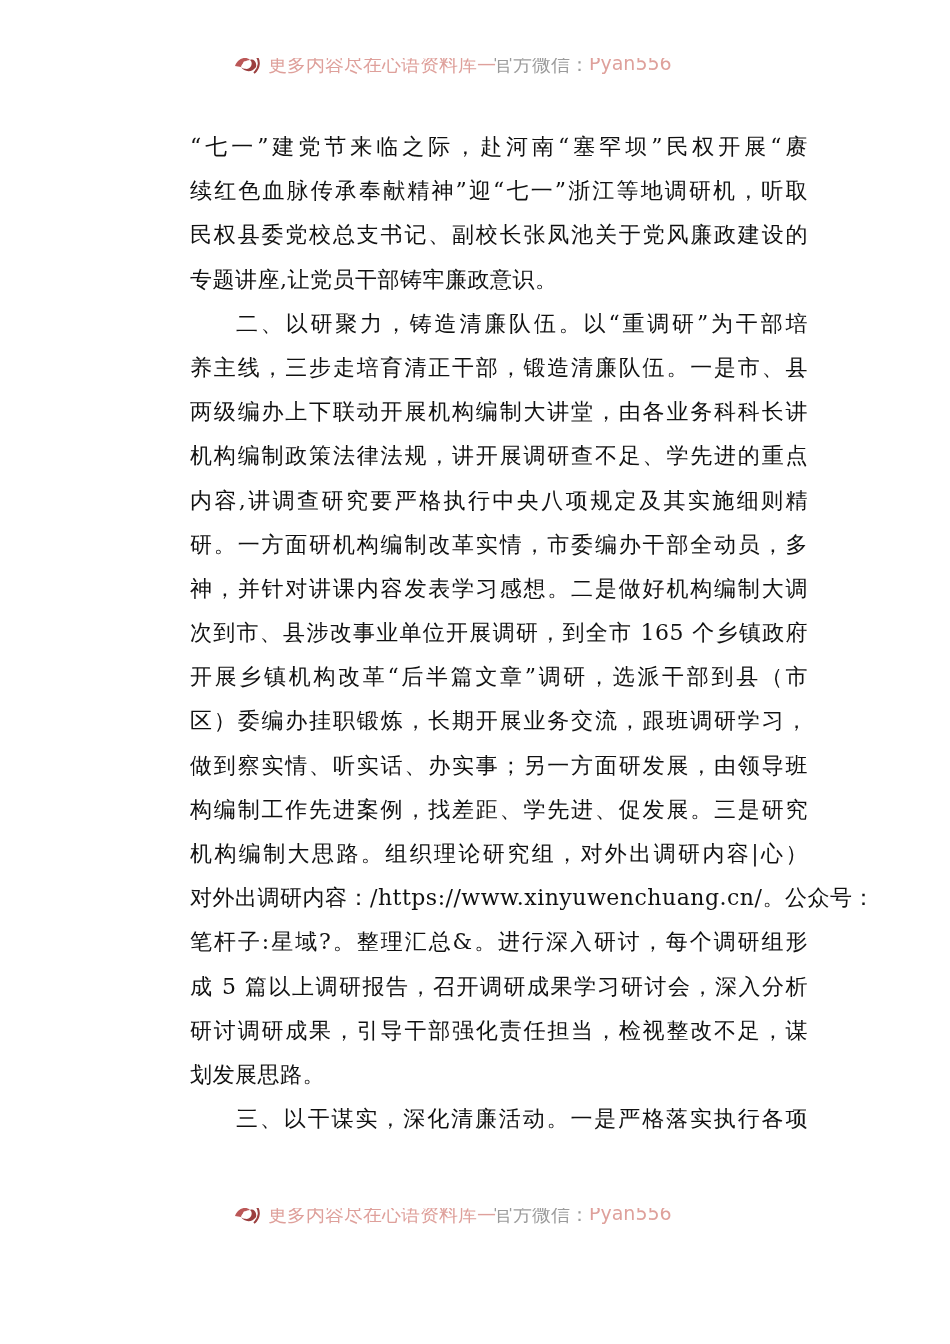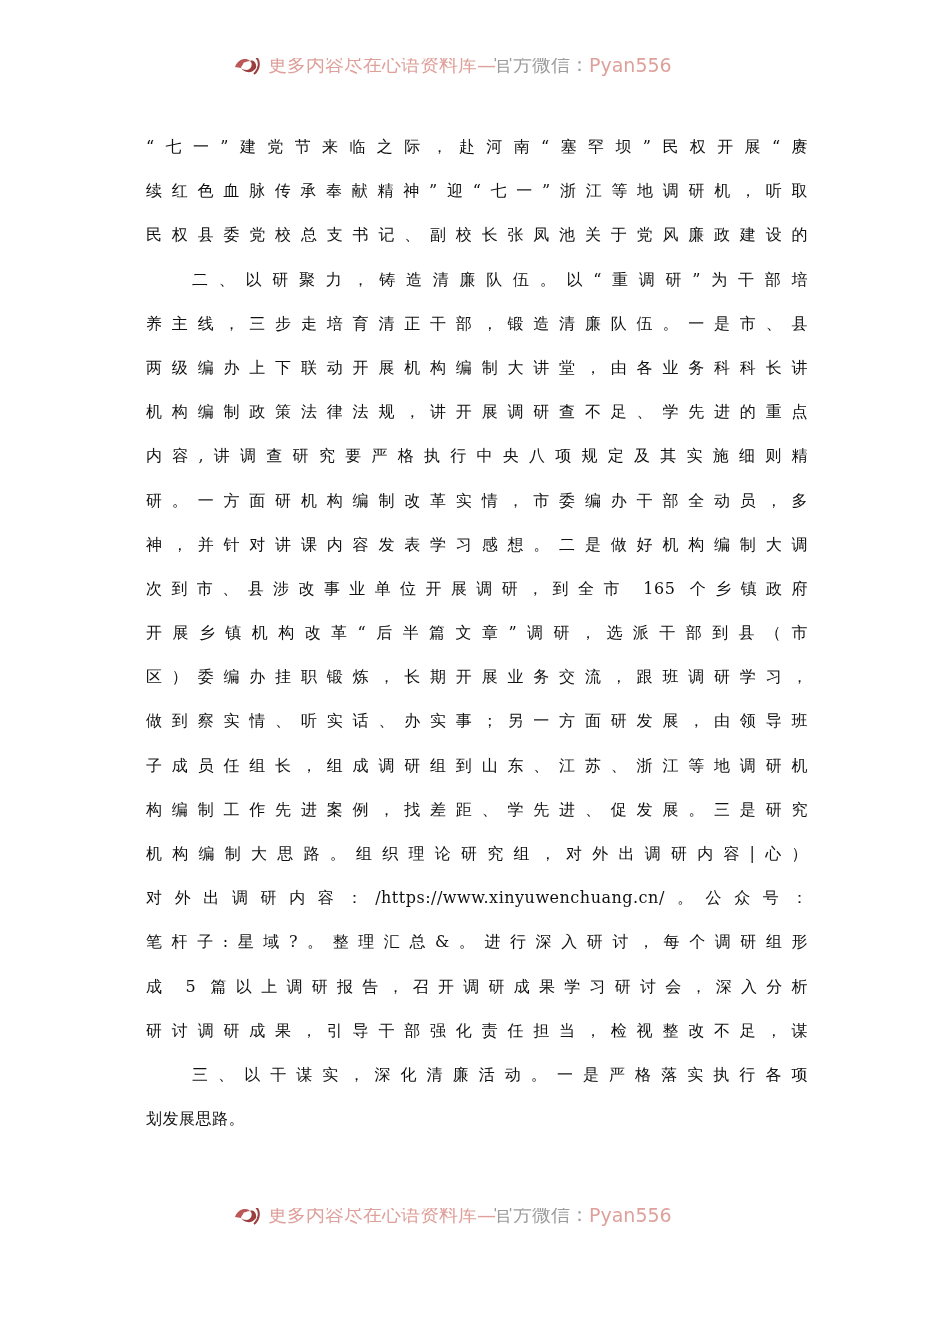--- a/index.html
+++ b/index.html
@@ -31,21 +31,20 @@
     .banner.top { top: 58px; }
     .banner.bottom { top: 1208px; }
     .banner .clip {
       display: flex;
       align-items: center;
       height: 26px;
       overflow: hidden;
     }
     .banner .inner {
       display: flex;
-      align-items: center;
       transform: translateY(-6px);
     }
     .logo {
       width: 30px;
       height: 24px;
       margin-right: 6px;
       flex: 0 0 auto;
     }
     .banner .pink { color: #d9908a; }
     .banner .gray { color: #8a8a8a; font-family: Liberation Serif, serif; }
@@ -53,25 +52,26 @@
 
     .content {
       position: absolute;
       left: 146px;
       top: 125px;
       width: 662px;
     }
     .line {
       height: 44.2px;
       line-height: 44.2px;
-      font-size: 16px;
+      font-size: 22px;
       white-space: nowrap;
       text-align: justify;
       text-align-last: justify;
       letter-spacing: 0.5px;
+      margin-left: 44px;
     }
     .line.last {
       text-align-last: left;
     }
     .line.indent {
       padding-left: 46px;
     }
   </style>
 </head>
 <body>
@@ -90,40 +90,40 @@
       <span class="gray">官方微信：</span>
       <span class="pink">Pyan556</span>
     </div>
   </div>
 </div>
 
 <div class="content">
   <div class="line">“七一”建党节来临之际，赴河南“塞罕坝”民权开展“赓</div>
   <div class="line">续红色血脉传承奉献精神”迎“七一”浙江等地调研机，听取</div>
   <div class="line">民权县委党校总支书记、副校长张凤池关于党风廉政建设的</div>
+  <div class="line last">专题讲座,让党员干部铸牢廉政意识。</div>
   <div class="line indent">二、以研聚力，铸造清廉队伍。以“重调研”为干部培</div>
   <div class="line">养主线，三步走培育清正干部，锻造清廉队伍。一是市、县</div>
   <div class="line">两级编办上下联动开展机构编制大讲堂，由各业务科科长讲</div>
   <div class="line">机构编制政策法律法规，讲开展调研查不足、学先进的重点</div>
   <div class="line">内容,讲调查研究要严格执行中央八项规定及其实施细则精</div>
   <div class="line">研。一方面研机构编制改革实情，市委编办干部全动员，多</div>
   <div class="line">神，并针对讲课内容发表学习感想。二是做好机构编制大调</div>
   <div class="line">次到市、县涉改事业单位开展调研，到全市 165 个乡镇政府</div>
   <div class="line">开展乡镇机构改革“后半篇文章”调研，选派干部到县（市</div>
   <div class="line">区）委编办挂职锻炼，长期开展业务交流，跟班调研学习，</div>
   <div class="line">做到察实情、听实话、办实事；另一方面研发展，由领导班</div>
-  <div class="line">子成员任组长，组成调研组到山东、江苏、浙江等地调研机</div>
   <div class="line">构编制工作先进案例，找差距、学先进、促发展。三是研究</div>
   <div class="line">机构编制大思路。组织理论研究组，对外出调研内容|心）</div>
   <div class="line">对外出调研内容：/https://www.xinyuwenchuang.cn/。公众号：</div>
   <div class="line">笔杆子:星域?。整理汇总&amp;。进行深入研讨，每个调研组形</div>
   <div class="line">成 5 篇以上调研报告，召开调研成果学习研讨会，深入分析</div>
   <div class="line">研讨调研成果，引导干部强化责任担当，检视整改不足，谋</div>
+  <div class="line last">划发展思路。</div>
   <div class="line indent">三、以干谋实，深化清廉活动。一是严格落实执行各项</div>
-  <div class="line last">划发展思路。</div>
 </div>
 
 <div class="banner bottom">
   <div class="clip">
     <div class="inner">
       <svg class="logo" viewBox="0 0 30 24">
         <path d="M3 14 C6 6, 14 4, 18 8 C14 8, 10 11, 9 15 Z" fill="#b03a3a"></path>
         <path d="M9 15 C12 20, 20 21, 24 15 C25 11, 22 6, 18 8 C21 10, 20 16, 15 17 C12 17, 10 16, 9 15 Z" fill="#8b1e1e"></path>
         <circle cx="13" cy="11" r="1.8" fill="#ffffff"></circle>
         <path d="M24 4 C28 8, 28 16, 22 21" stroke="#8b1e1e" stroke-width="2" fill="none"></path>

